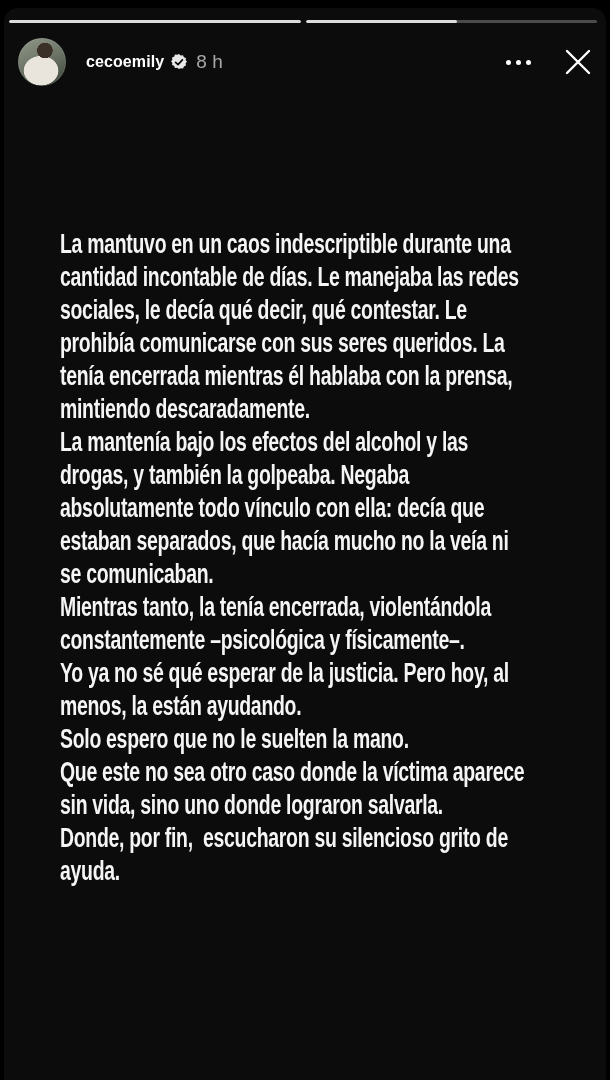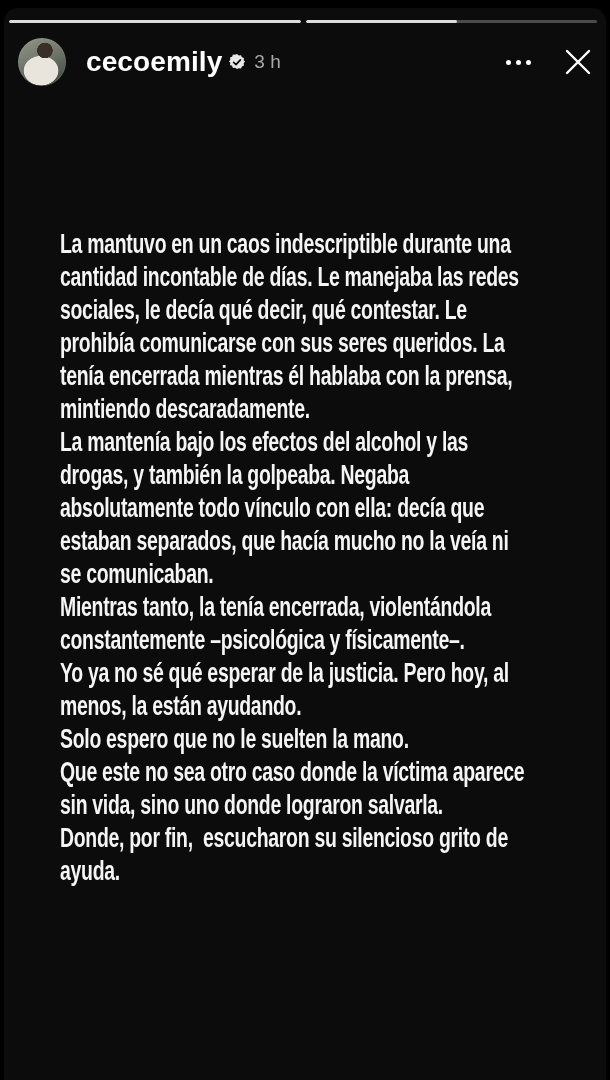--- a/index.html
+++ b/index.html
@@ -50,21 +50,21 @@
     flex: 0 0 48px;
     background:
       radial-gradient(circle at 56% 26%, #3b3028 0 17%, rgba(0,0,0,0) 18%),
       radial-gradient(ellipse 40% 34% at 48% 68%, #e9e5dc 0 88%, rgba(0,0,0,0) 92%),
       linear-gradient(155deg, #93998a 0%, #6e776a 45%, #4f584a 78%, #3c443a 100%);
     box-shadow: inset 0 0 0 1px rgba(255,255,255,0.08);
   }
   .username {
     margin-left: 20px;
     color: #ffffff;
-    font-size: 28px;
+    font-size: 16px;
     font-weight: 700;
     letter-spacing: 0.1px;
   }
   .verified {
     margin-left: 7px;
     display: inline-flex;
     align-items: center;
   }
   .timestamp {
     margin-left: 9px;
@@ -131,21 +131,21 @@
 
   <div class="header">
     <div class="avatar"></div>
     <span class="username">cecoemily</span>
     <span class="verified">
       <svg width="16" height="16" viewBox="0 0 16 16">
         <path fill="#e8e8e8" d="M8 0l1.9 1.5 2.4-.3.9 2.2 2.2.9-.3 2.4L16.6 8l-1.5 1.9.3 2.4-2.2.9-.9 2.2-2.4-.3L8 16l-1.9-1.5-2.4.3-.9-2.2-2.2-.9.3-2.4L-.6 8 .9 6.1.6 3.7l2.2-.9.9-2.2 2.4.3z" transform="scale(0.94) translate(0.5,0)"></path>
         <path d="M4.6 8.3 L7 10.6 L11.4 5.9" stroke="#0c0c0c" stroke-width="1.7" fill="none" stroke-linecap="round" stroke-linejoin="round"></path>
       </svg>
     </span>
-    <span class="timestamp">3 h</span>
+    <span class="timestamp">8 h</span>
 
     <div class="header-right">
       <div class="dots">
         <i></i>
           <i></i>
           <i></i>
       </div>
       <div class="close-btn">
         <svg width="34" height="34" viewBox="0 0 34 34">
           <path d="M6 6 L28 28 M28 6 L6 28" stroke="#ffffff" stroke-width="2.4" stroke-linecap="round"></path>

